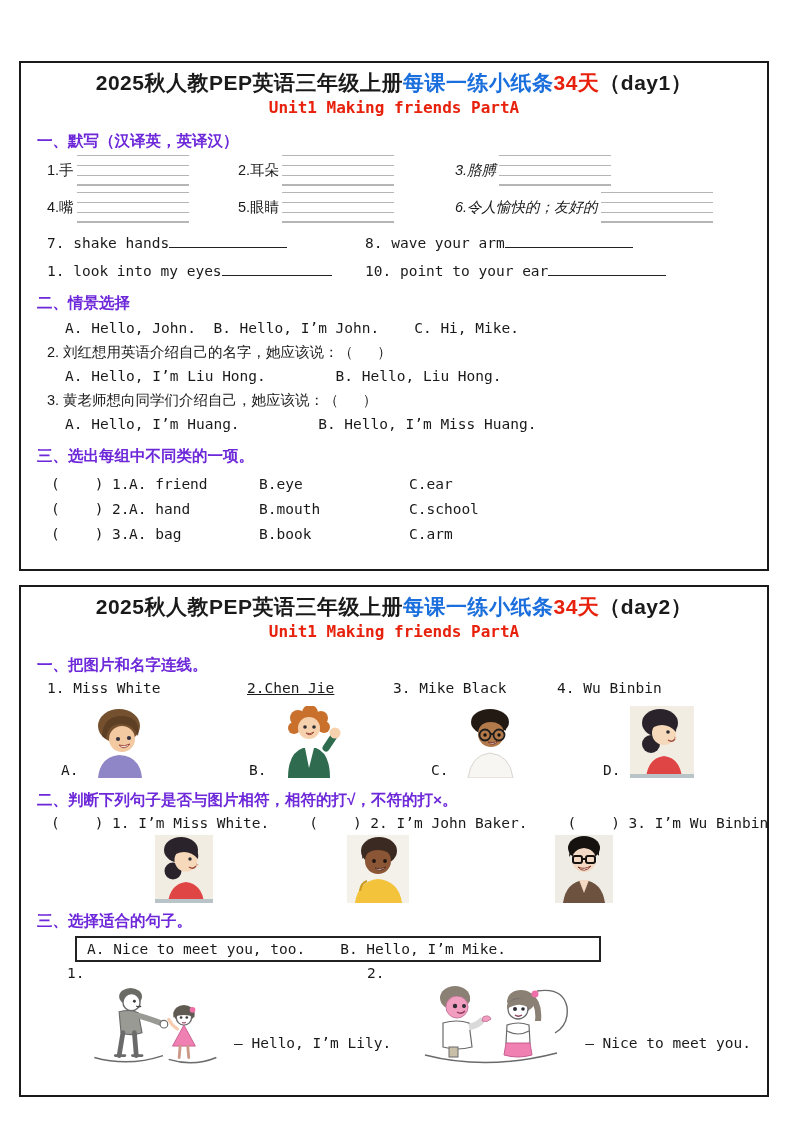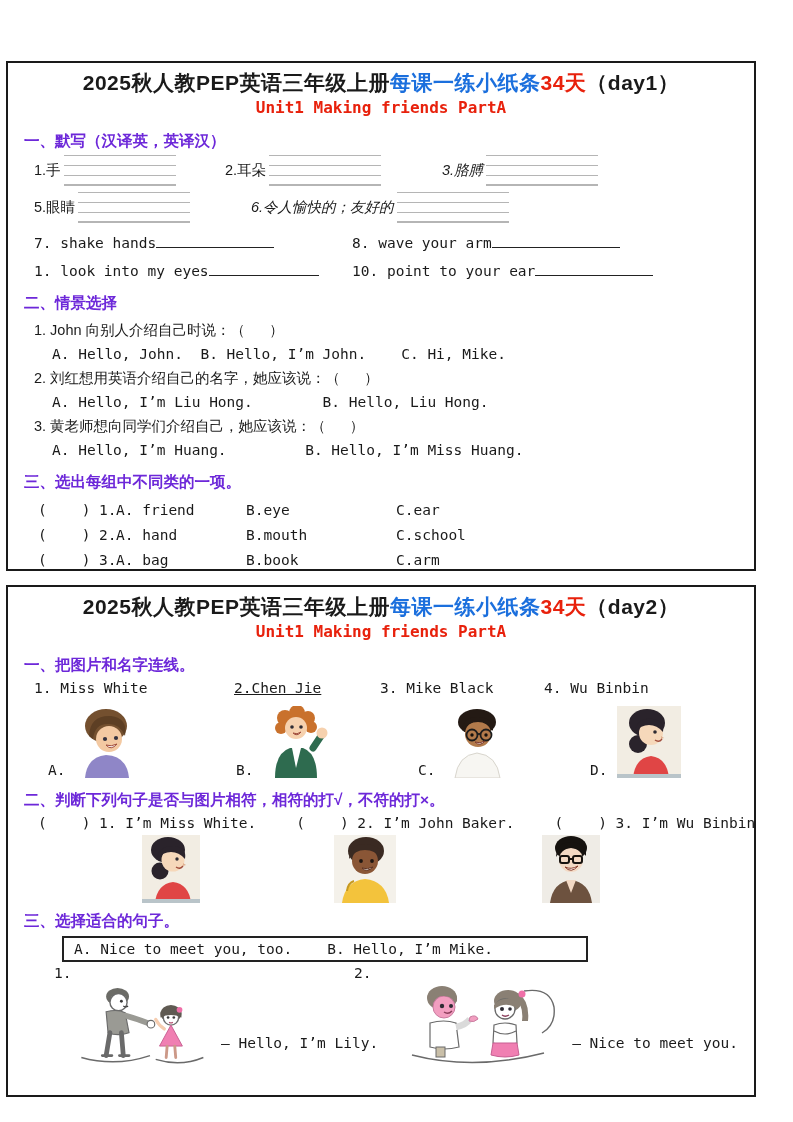--- a/index.html
+++ b/index.html
@@ -2,21 +2,21 @@
 <html><head>
 <meta charset="utf-8">
 <style>
   html,body{margin:0;padding:0;}
   body{
     width:793px;height:1122px;background:#ffffff;position:relative;
     font-family:"Liberation Sans","DejaVu Sans",sans-serif;color:#1a1a1a;
     -webkit-font-smoothing:antialiased;
   }
   .sheet{
-    position:absolute;left:6px;width:750px;background:#fff;
+    position:absolute;left:19px;width:750px;background:#fff;
     border:2px solid #1a1a1a;box-sizing:border-box;
     padding:4px 16px 0 16px;overflow:hidden;
   }
   #sheet1{top:61px;height:510px;}
   #sheet2{top:585px;height:512px;}
 
   .title{ text-align:center;font-weight:bold;font-size:21px;line-height:1.35;margin-top:2px;letter-spacing:0.5px;}
   .title .t-blue{color:#1b6fdd;}
   .title .t-red{color:#e8210c;}
   .subtitle{
@@ -90,41 +90,44 @@
     <div class="vocab-item vc2">
       <span class="vocab-label"><span>2.</span><span>耳朵</span></span>
       <span class="wlines"></span>
     </div>
     <div class="vocab-item vc3">
       <span class="vocab-label"><span>3.</span><span>胳膊</span></span>
       <span class="wlines"></span>
     </div>
   </div>
   <div class="vocab-row">
+    <div class="vocab-item vc1">
+      <span class="vocab-label"><span>4.</span><span>嘴</span></span>
+      <span class="wlines"></span>
+    </div>
     <div class="vocab-item vc2">
       <span class="vocab-label"><span>5.</span><span>眼睛</span></span>
       <span class="wlines"></span>
     </div>
     <div class="vocab-item vc3">
       <span class="vocab-label"><span>6.</span><span>令人愉快的；友好的</span></span>
       <span class="wlines"></span>
     </div>
   </div>
 
   <div class="phrase-row">
     <span class="p-left"><span class="phrase mono">7. shake hands</span><span class="blank b118"></span></span>
     <span><span class="phrase mono">8. wave your arm</span><span class="blank b128"></span></span>
   </div>
   <div class="phrase-row">
     <span class="p-left"><span class="phrase mono">1. look into my eyes</span><span class="blank b110"></span></span>
     <span><span class="phrase mono">10. point to your ear</span><span class="blank b118"></span></span>
   </div>
 
   <div class="sec-header">二、情景选择</div>
-  <div class="mc-stem">1. John 向别人介绍自己时说：（      ）</div>
   <div class="mc-opts mono">A. Hello, John.  B. Hello, I’m John.    C. Hi, Mike.</div>
   <div class="mc-stem">2. 刘红想用英语介绍自己的名字，她应该说：（      ）</div>
   <div class="mc-opts mono">A. Hello, I’m Liu Hong.        B. Hello, Liu Hong.</div>
   <div class="mc-stem">3. 黄老师想向同学们介绍自己，她应该说：（      ）</div>
   <div class="mc-opts mono">A. Hello, I’m Huang.         B. Hello, I’m Miss Huang.</div>
 
   <div class="sec-header">三、选出每组中不同类的一项。</div>
   <div class="odd-row mono">
     <span class="odd-pre">(    ) 1.</span>
     <span class="odd-a">A. friend</span>

